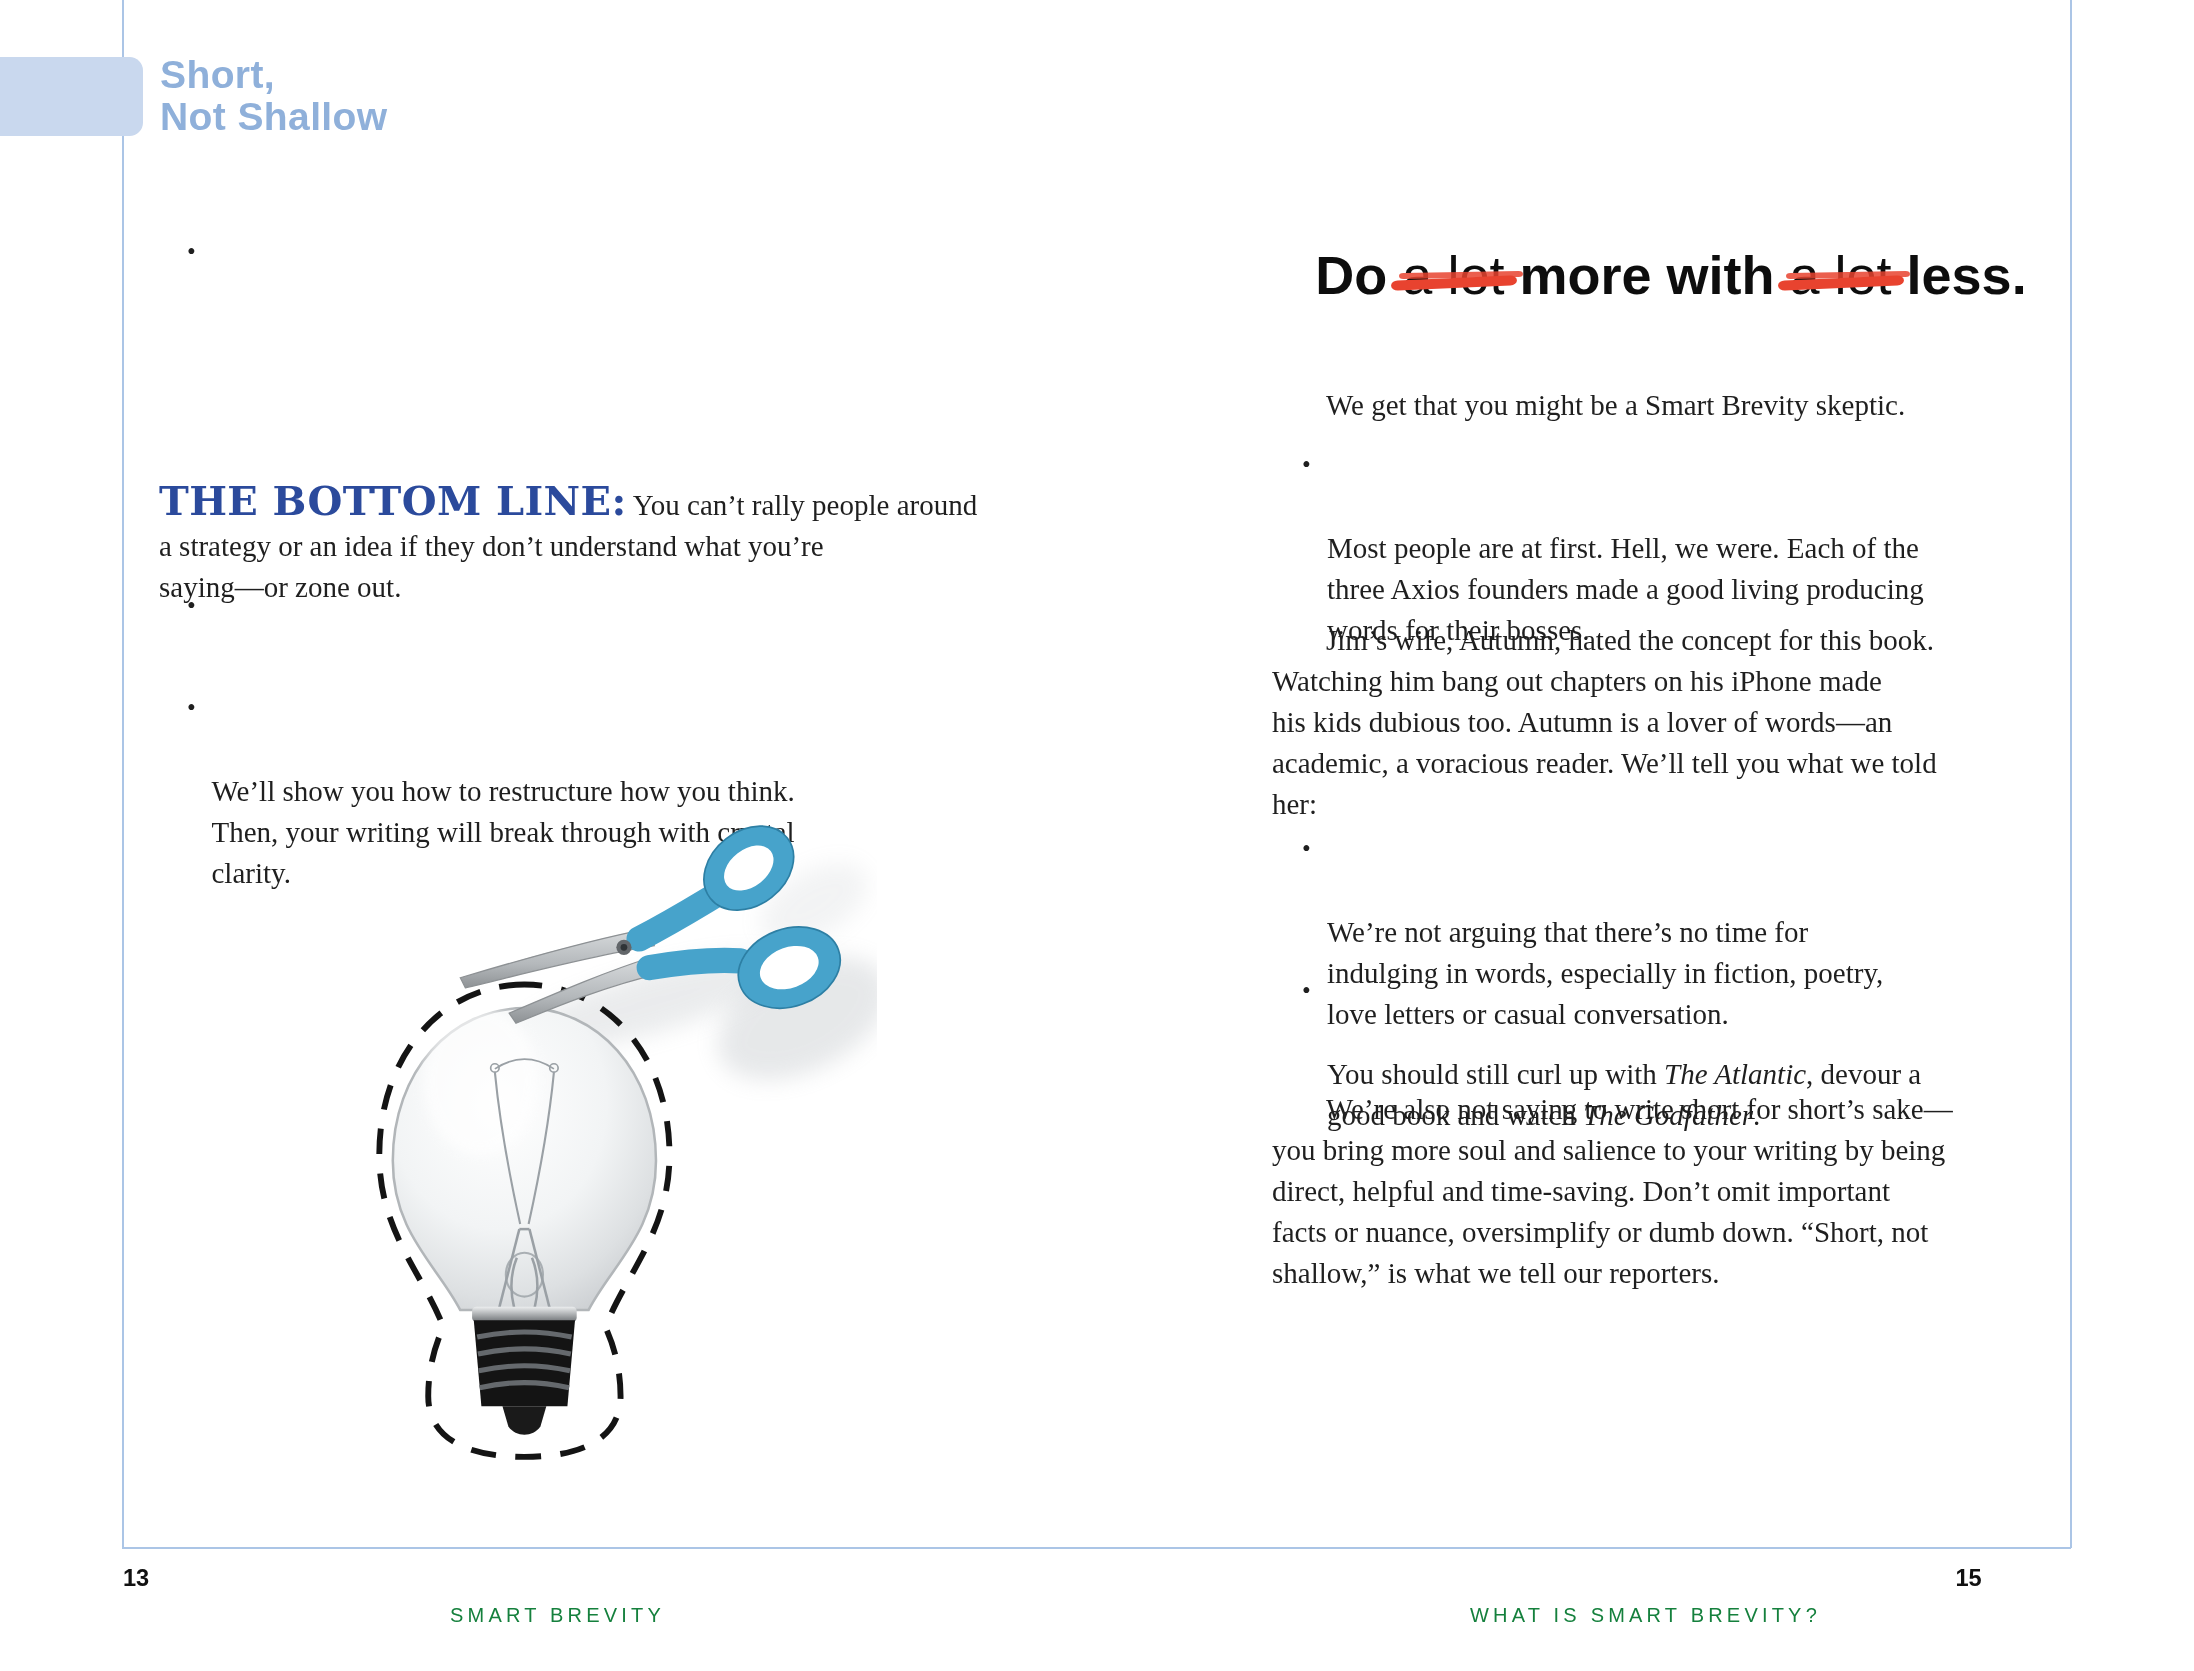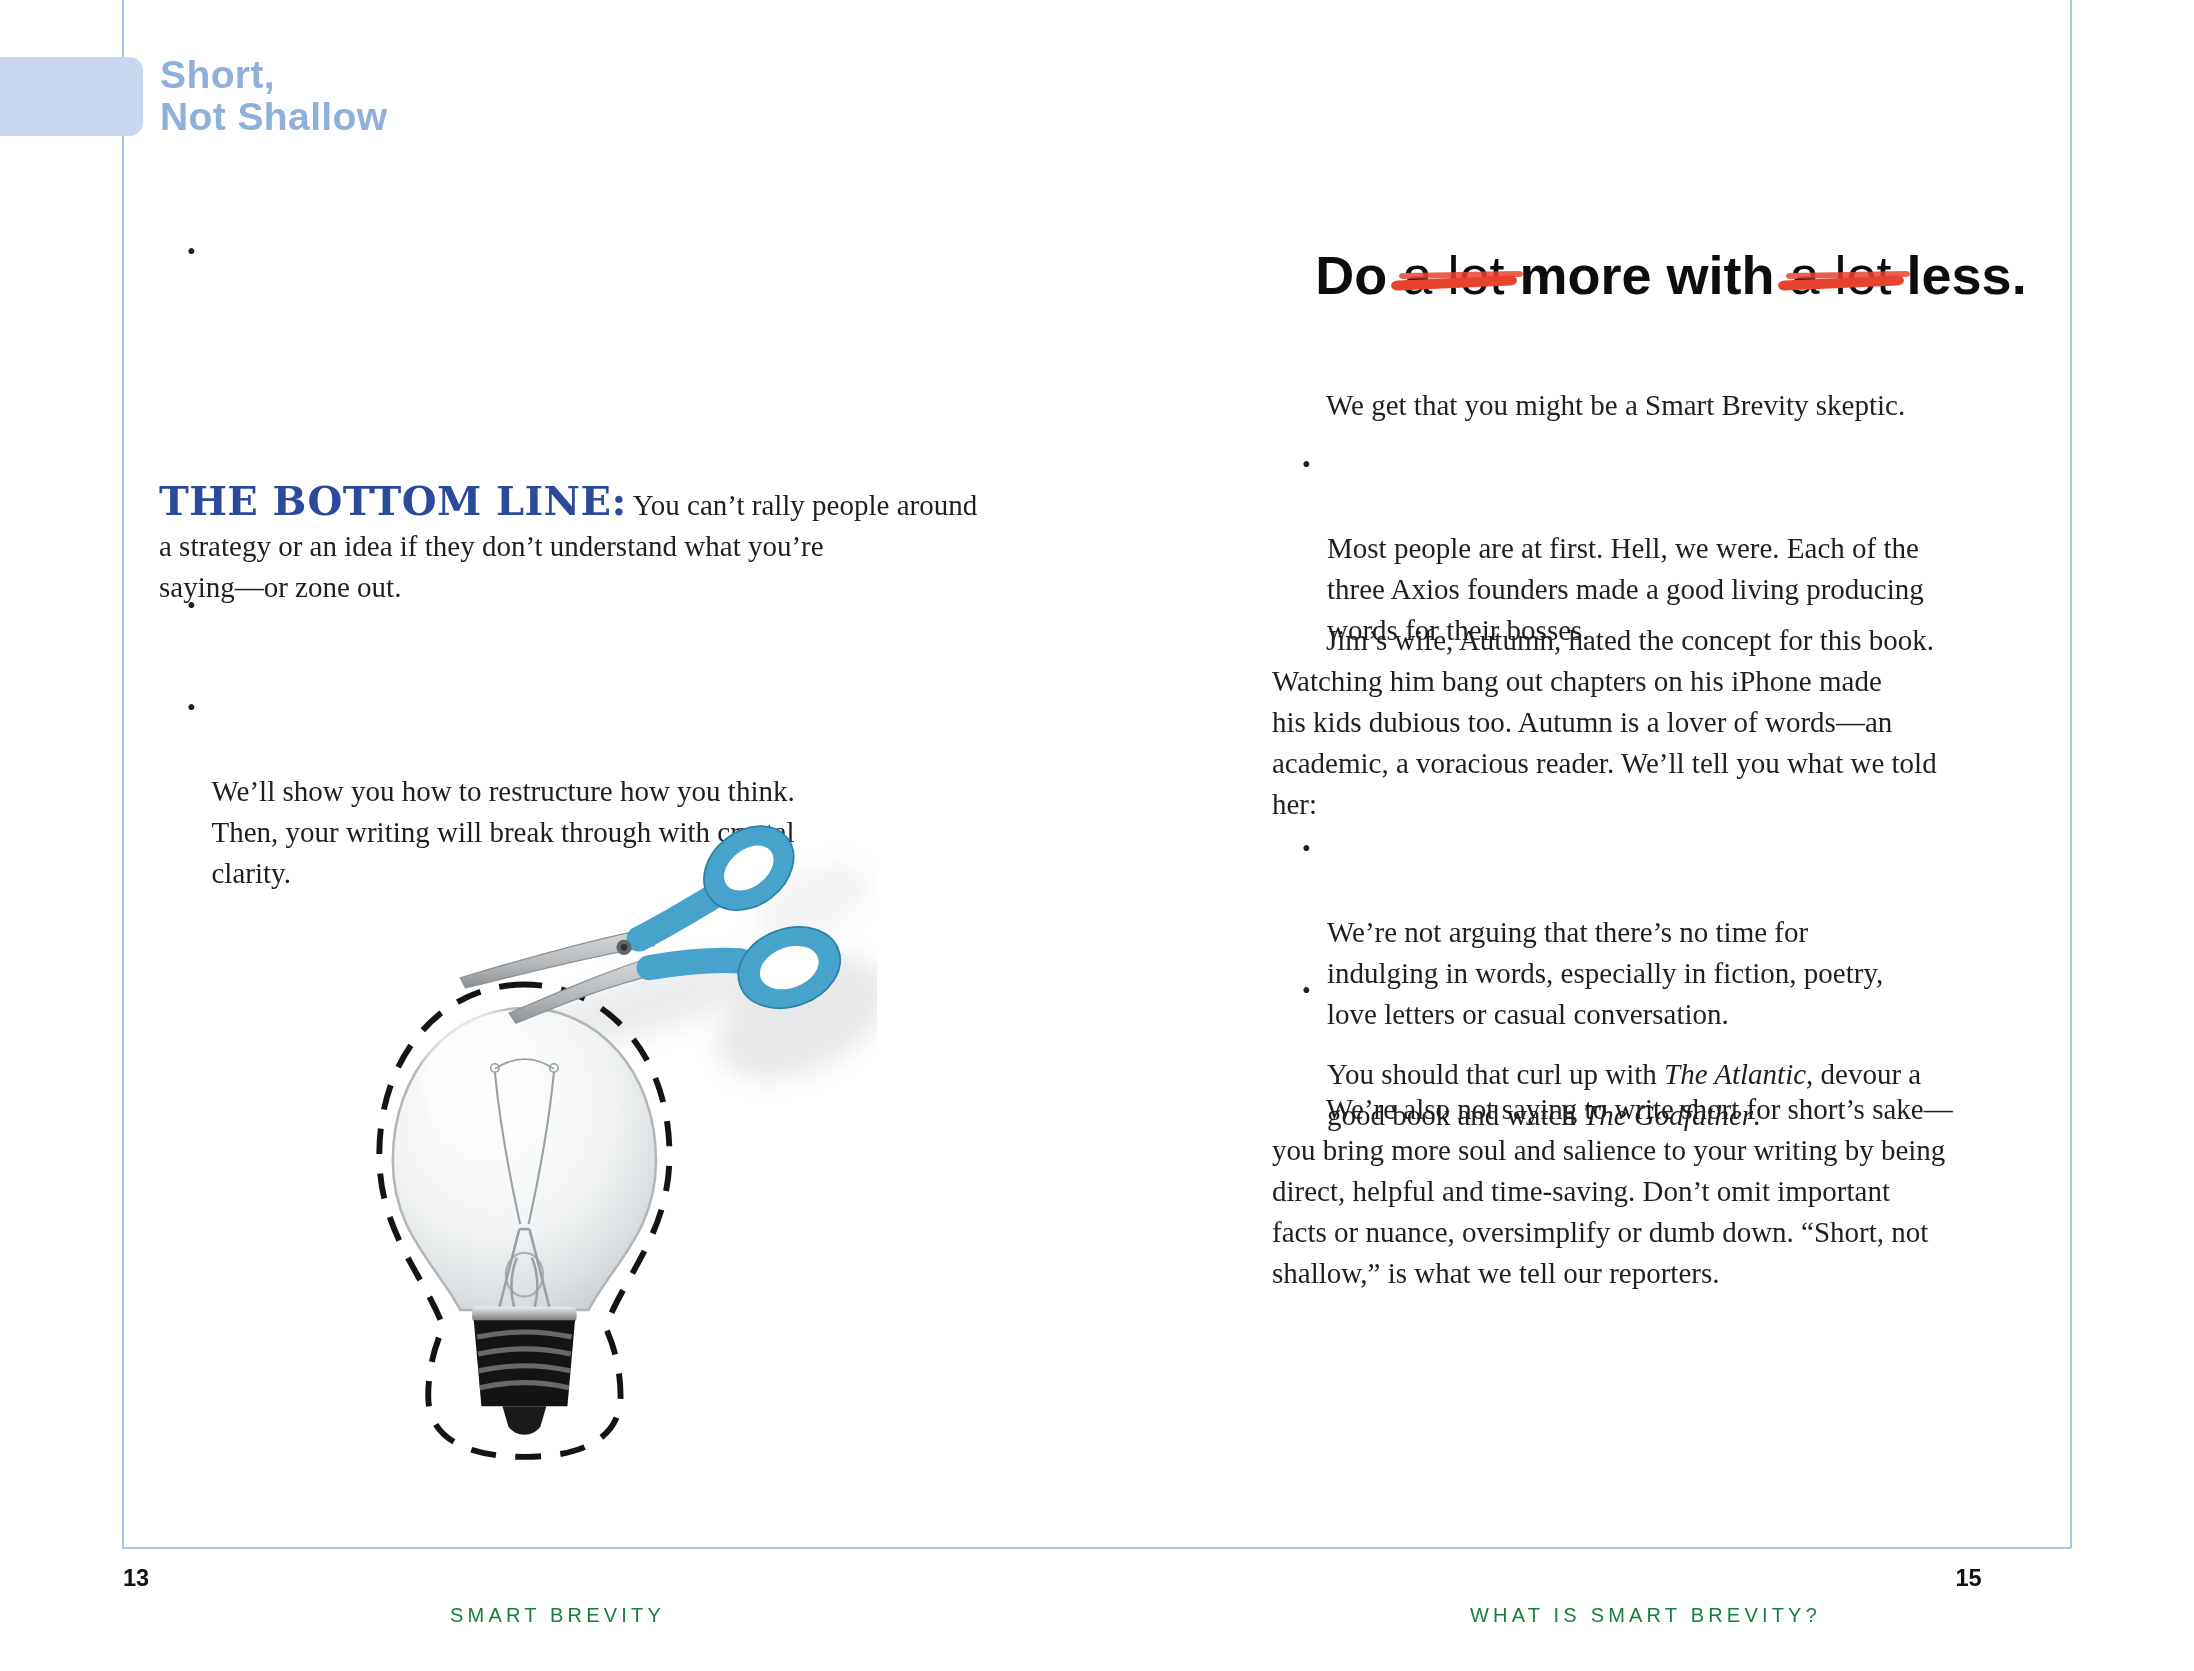--- a/index.html
+++ b/index.html
@@ -211,21 +211,21 @@
 
 <div class="bullet body-text" style="left:1302px;top:830px;width:793px;">
   <span class="bmark">•</span>
   <div class="btext" style="margin-left:25px;">We’re not arguing that there’s no time for
 indulging in words, especially in fiction, poetry,
 love letters or casual conversation.</div>
 </div>
 
 <div class="bullet body-text" style="left:1302px;top:972px;width:793px;">
   <span class="bmark">•</span>
-  <div class="btext" style="margin-left:25px;"><span>You should that curl up with </span><span class="em">The Atlantic</span><span>, devour a
+  <div class="btext" style="margin-left:25px;"><span>You should still curl up with </span><span class="em">The Atlantic</span><span>, devour a
 good book and watch </span><span class="em">The Godfather</span><span>.</span></div>
 </div>
 
 <div class="para body-text indent-para" style="left:1272px;top:1089px;width:827px;">We’re also not saying to write short for short’s sake—
 you bring more soul and salience to your writing by being
 direct, helpful and time-saving. Don’t omit important
 facts or nuance, oversimplify or dumb down. “Short, not
 shallow,” is what we tell our reporters.</div>
 
 <div class="running running-right">WHAT IS SMART BREVITY?</div>

